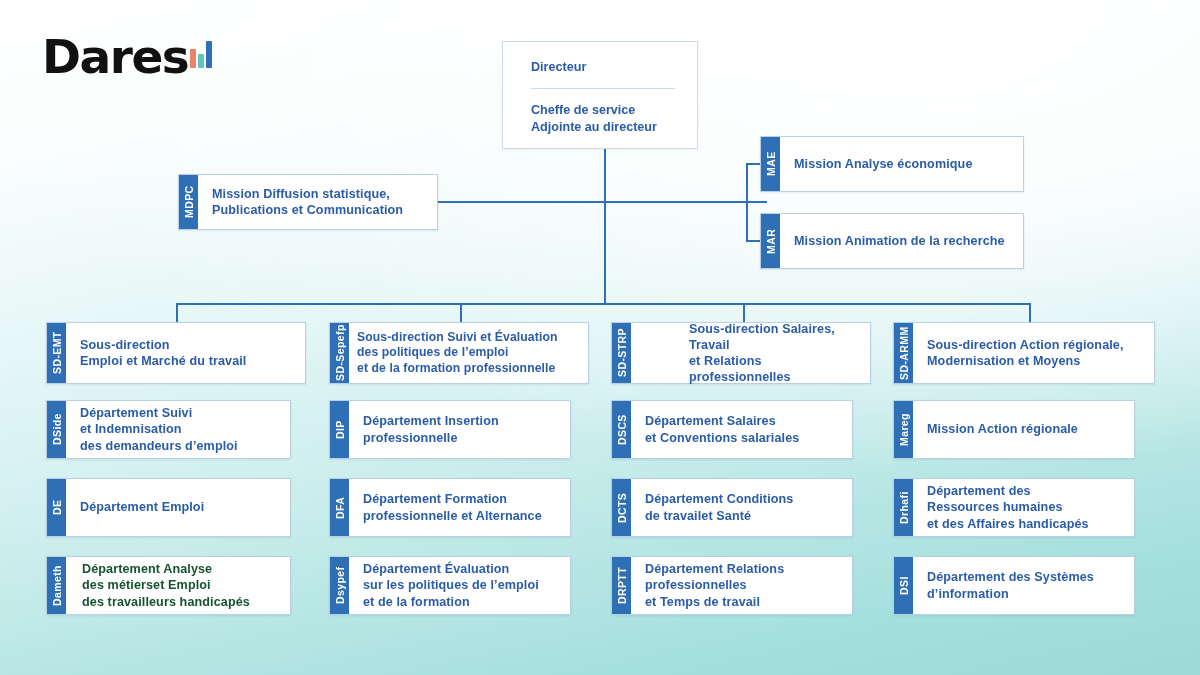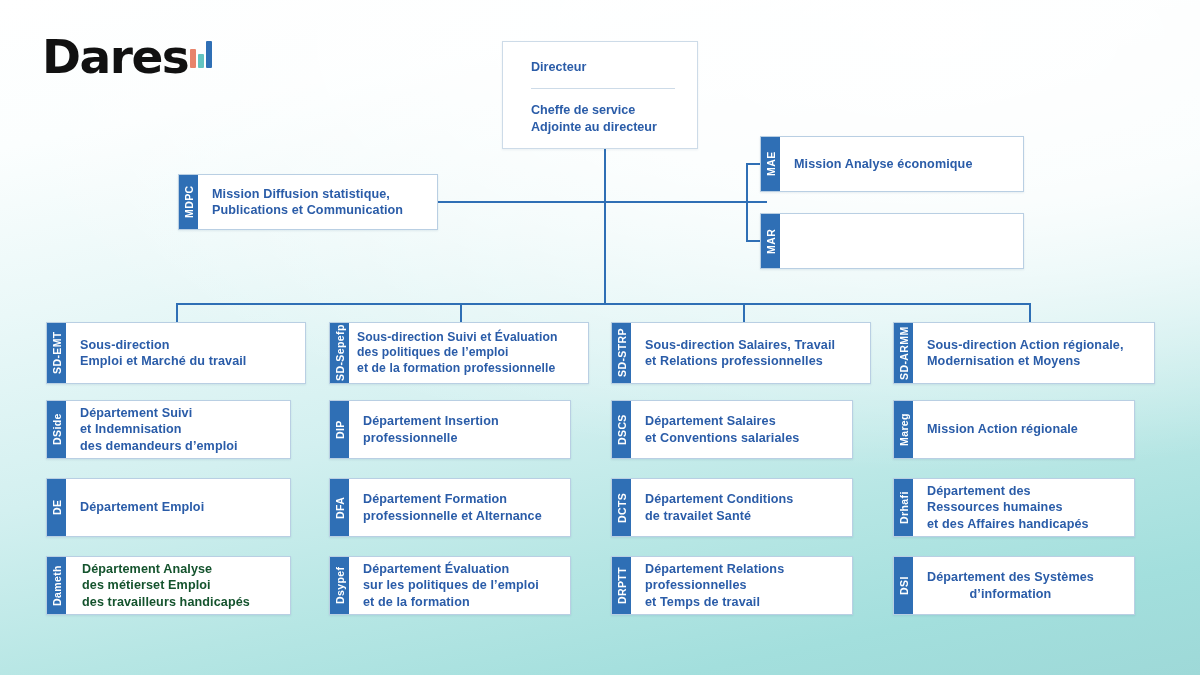--- a/index.html
+++ b/index.html
@@ -112,20 +112,21 @@
     </div>
   </div>
 
   <div class="box" style="left:760px;top:136px;width:264px;height:56px;">
     <div class="tab" style="background: rgb(47, 111, 181);">MAE</div>
     <div class="bodytext" style="color: rgb(42, 92, 168);">Mission Analyse économique</div>
   </div>
 
   <div class="box" style="left:760px;top:213px;width:264px;height:56px;">
     <div class="tab" style="background: rgb(47, 111, 181);">MAR</div>
+    <div class="bodytext" style="color: rgb(42, 92, 168);">Mission Animation de la recherche</div>
   </div>
 
   <div class="box" style="left:46px;top:322px;width:260px;height:62px;">
     <div class="tab" style="background: rgb(47, 111, 181);">SD-EMT</div>
     <div class="bodytext" style="color: rgb(42, 92, 168); border-radius: 24px;">
         <div>
       <div>Sous-direction</div>
       <div>Emploi et Marché du travail</div>
     </div>
       </div>
@@ -189,21 +190,21 @@
         <div>
       <div>Département Évaluation</div>
       <div>sur les politiques de l’emploi</div>
       <div>et de la formation</div>
     </div>
       </div>
   </div>
 
   <div class="box" style="left:611px;top:322px;width:260px;height:62px;">
     <div class="tab" style="background: rgb(47, 111, 181);">SD-STRP</div>
-    <div class="bodytext" style="color: rgb(42, 92, 168);">
+    <div class="bodytext" style="color: rgb(42, 92, 168); margin-left: 44px;">
         <div>
       <div>Sous-direction Salaires, Travail</div>
       <div>et Relations professionnelles</div>
     </div>
       </div>
   </div>
   <div class="box" style="left:611px;top:400px;width:242px;height:59px;">
     <div class="tab" style="background: rgb(47, 111, 181);">DSCS</div>
     <div class="bodytext" style="color: rgb(42, 92, 168);">
         <div>
@@ -250,21 +251,21 @@
     <div class="bodytext" style="color: rgb(42, 92, 168);">
         <div>
       <div>Département des</div>
       <div>Ressources humaines</div>
       <div>et des Affaires handicapés</div>
     </div>
       </div>
   </div>
   <div class="box" style="left:893px;top:556px;width:242px;height:59px;">
     <div class="tab" style="background: rgb(47, 111, 181);">DSI</div>
-    <div class="bodytext" style="color: rgb(42, 92, 168); text-align: center;">
+    <div class="bodytext" style="color: rgb(42, 92, 168);">
         <div>
       <div>Département des Systèmes</div>
       <div>d’information</div>
     </div>
       </div>
   </div>
 
 </div>
 
 </body></html>

